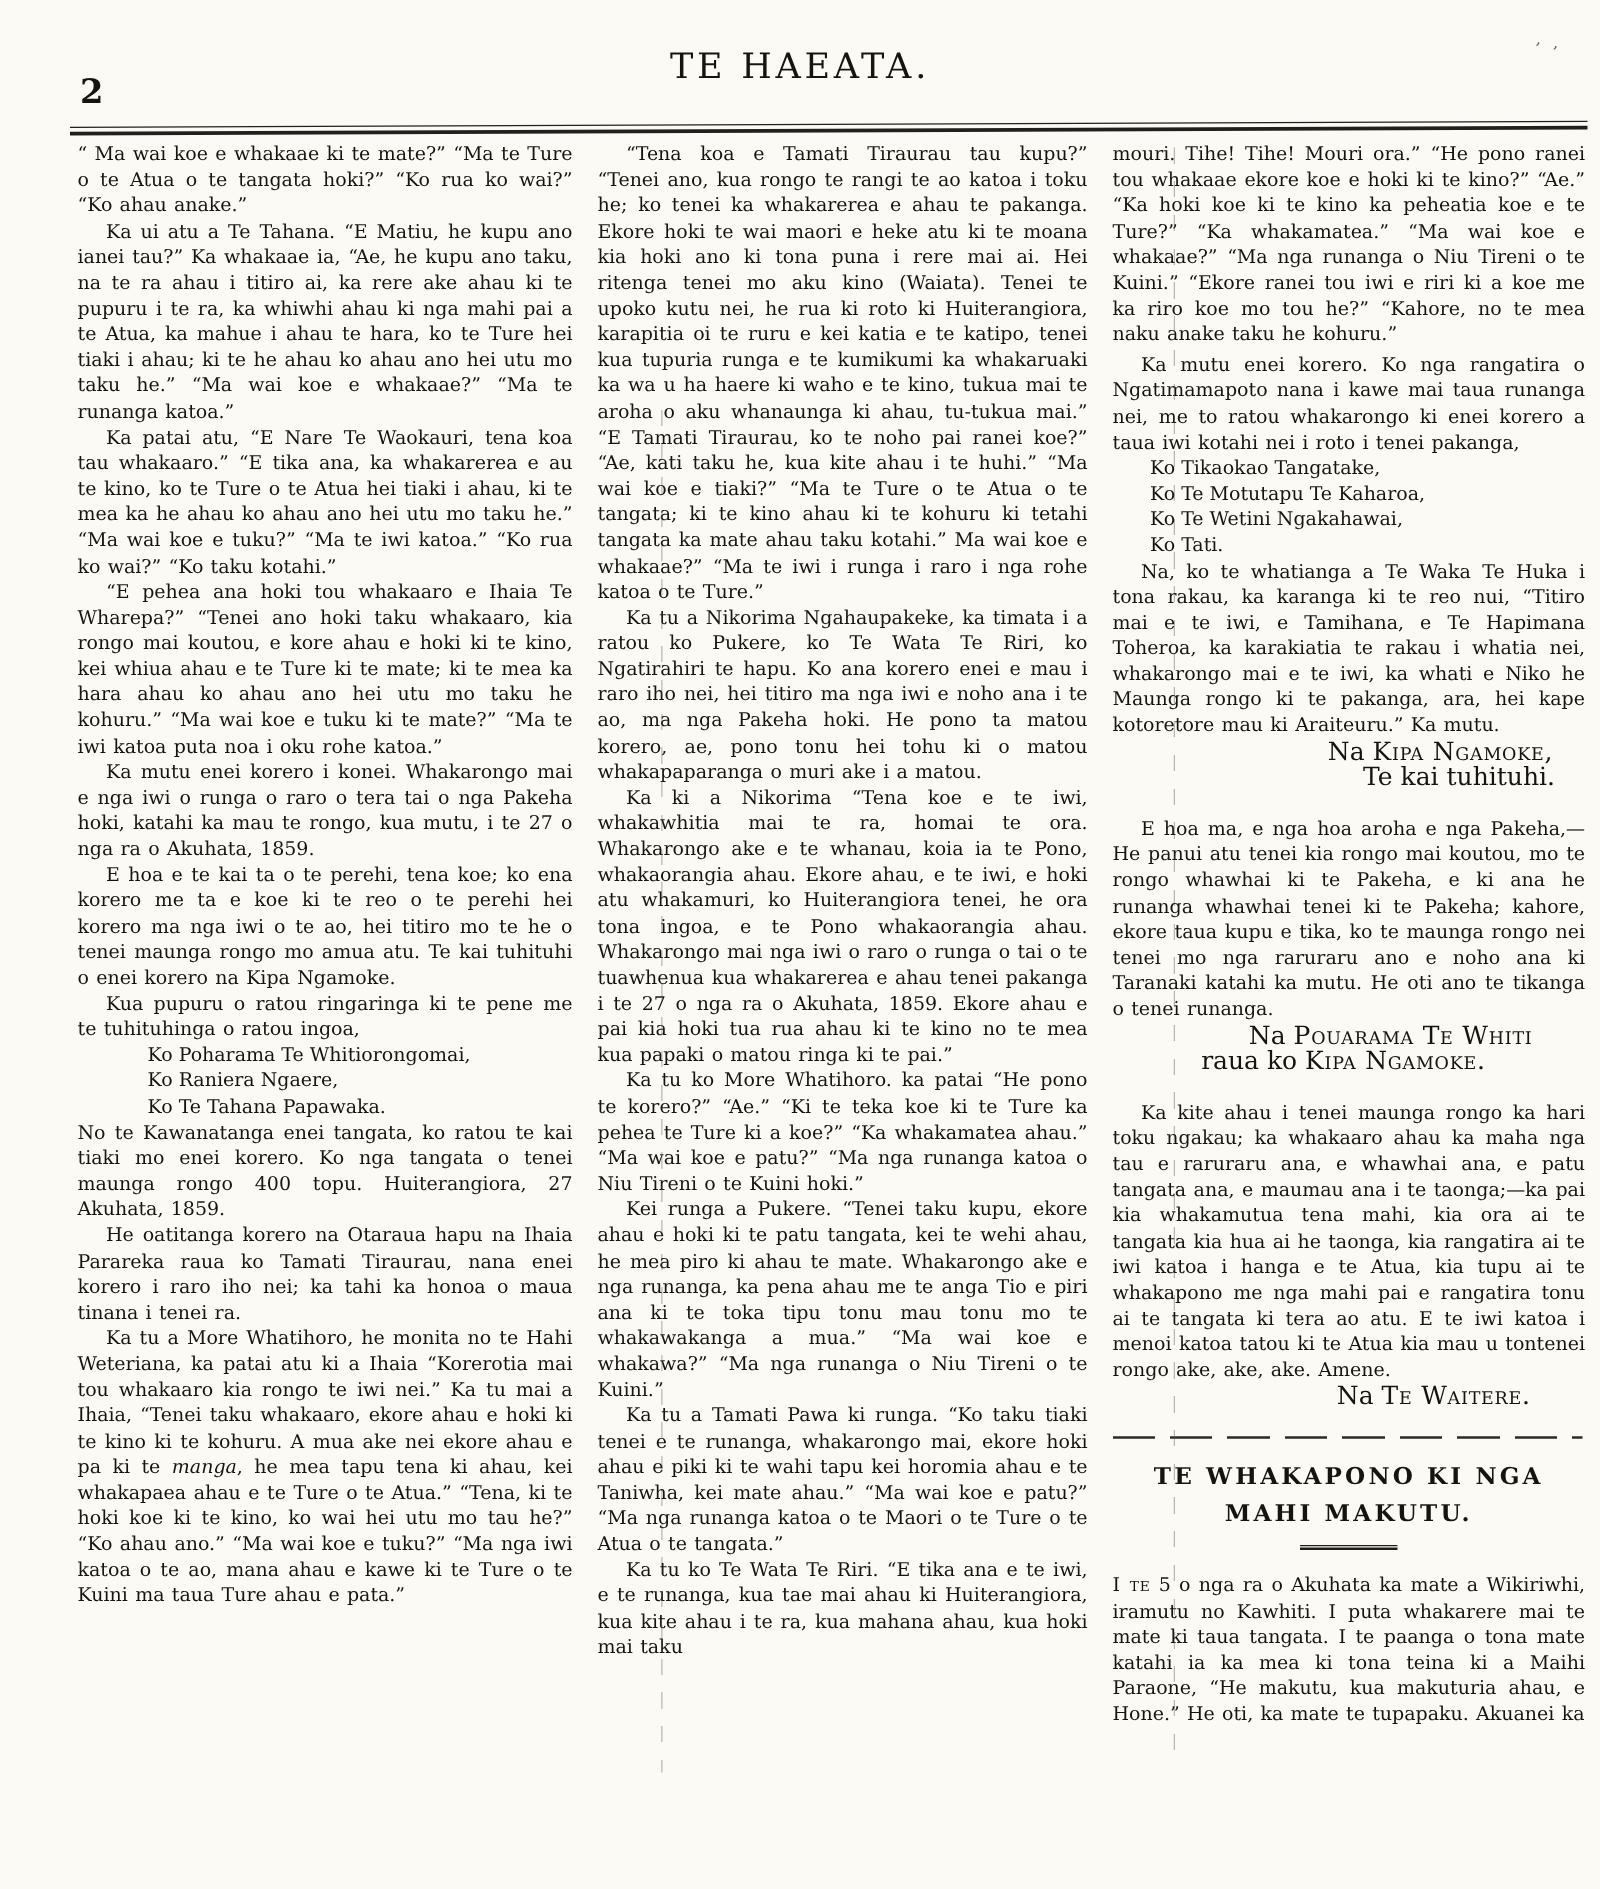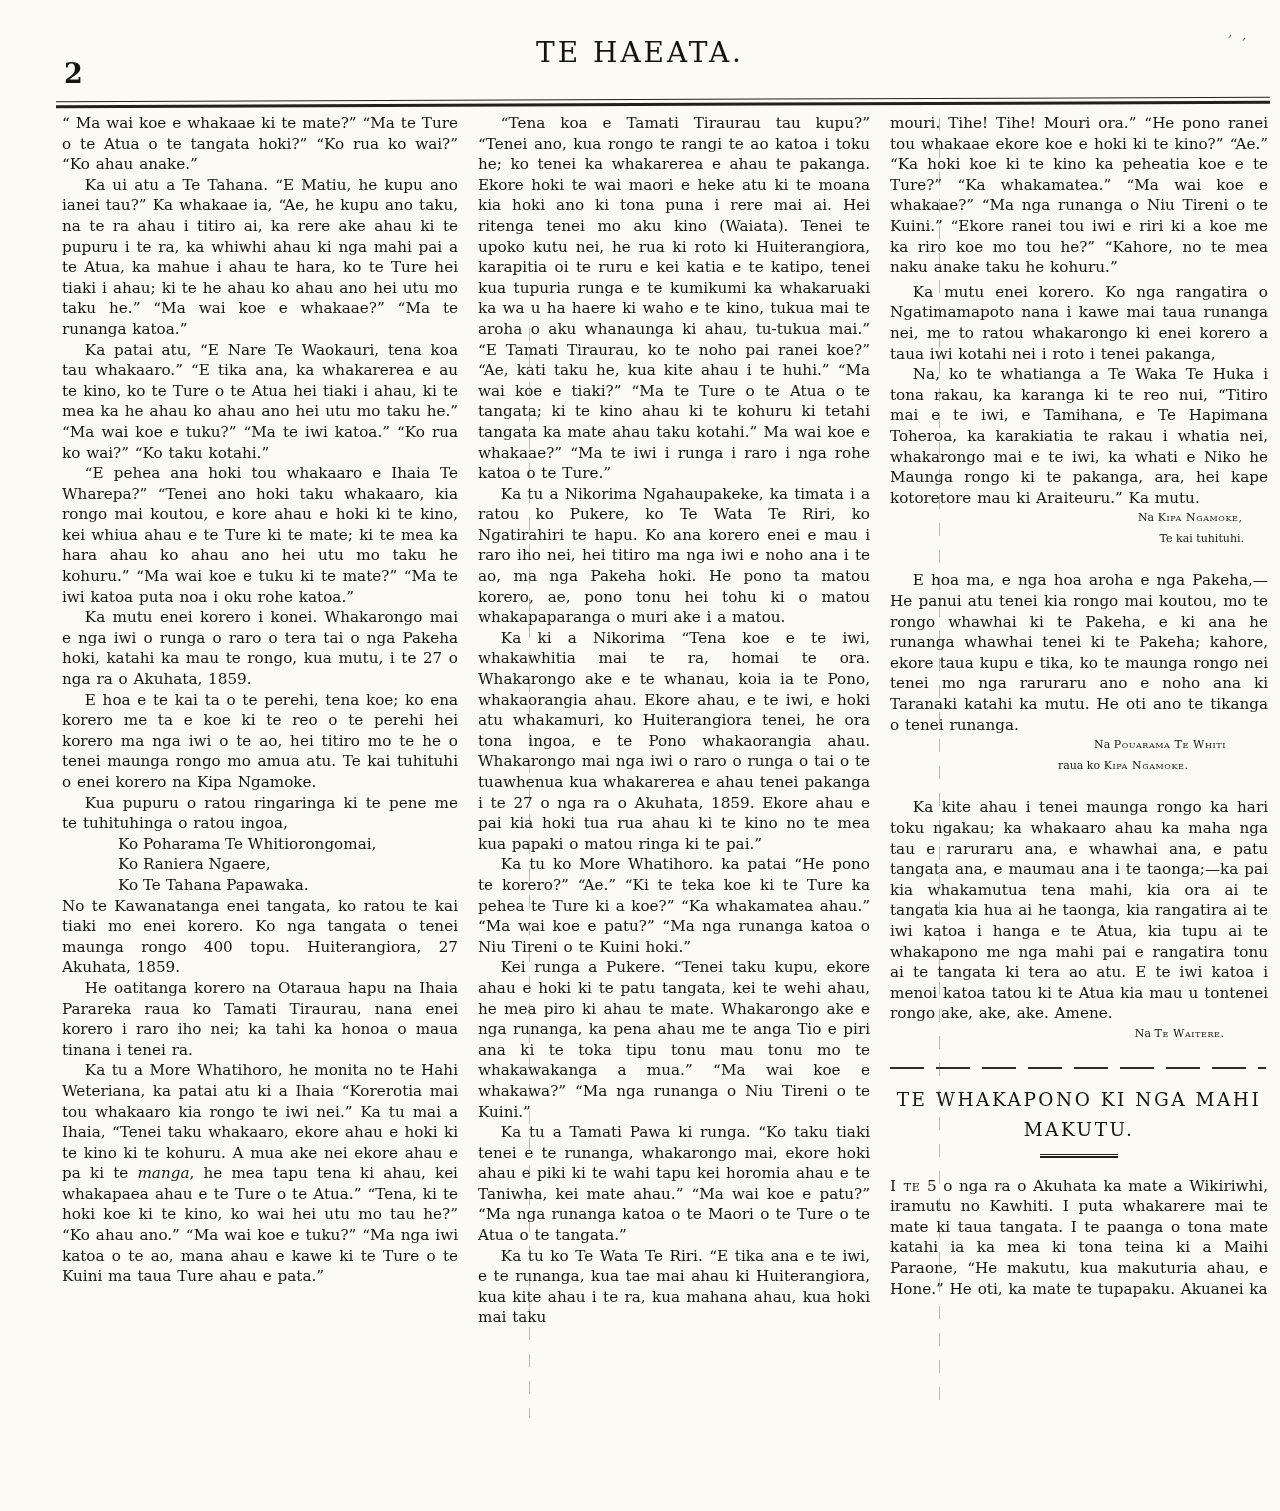--- a/index.html
+++ b/index.html
@@ -56,32 +56,32 @@
   
   .para{
     margin:0;text-align:justify;
     font-size:15.2px;line-height:20.6px;
     word-spacing:1px;
   }
   .ind{text-indent:1.5em;}
   .name-list{padding-left:56px;font-size:15.2px;line-height:20.6px;}
   .col-3 .name-list{padding-left:30px;}
   .name-line{}
-  .sig{text-align:right;font-size:11px;line-height:20.6px;}
+  .sig{text-align:right;font-size:20px;line-height:20.6px;}
   .sig-line{}
   .sc{font-variant:small-caps;letter-spacing:.6px;}
   i{font-style:italic;}
 
   .rule-dashed{
     height:2px;margin:22px 2px 16px 0;
     background:repeating-linear-gradient(90deg,#2e2b26 0 34px,transparent 34px 46px);
   }
   .sec-heading{
     margin:14px 6px 0;text-align:center;
-    font-size:18.5px;font-weight:normal;letter-spacing:2.5px;
+    font-size:18.5px;font-weight:bold;letter-spacing:2.5px;
     line-height:30px;
   }
   .rule-short{
     width:78px;height:0;margin:9px auto 13px;
     border-top:1px solid #201d18;border-bottom:2px solid #201d18;
     padding-top:1px;
   }
 </style>
 </head>
 <body>
@@ -120,20 +120,26 @@
         <p class="para ind">Ka tu a Nikorima Ngahaupakeke, ka timata i a ratou ko Pukere, ko Te Wata Te Riri, ko Ngatirahiri te hapu. Ko ana korero enei e mau i raro iho nei, hei titiro ma nga iwi e noho ana i te ao, ma nga Pakeha hoki. He pono ta matou korero, ae, pono tonu hei tohu ki o matou whakapaparanga o muri ake i a matou.</p>
         <p class="para ind">Ka ki a Nikorima “Tena koe e te iwi, whakawhitia mai te ra, homai te ora. Whakarongo ake e te whanau, koia ia te Pono, whakaorangia ahau. Ekore ahau, e te iwi, e hoki atu whakamuri, ko Huiterangiora tenei, he ora tona ingoa, e te Pono whakaorangia ahau. Whakarongo mai nga iwi o raro o runga o tai o te tuawhenua kua whakarerea e ahau tenei pakanga i te 27 o nga ra o Akuhata, 1859. Ekore ahau e pai kia hoki tua rua ahau ki te kino no te mea kua papaki o matou ringa ki te pai.”</p>
         <p class="para ind">Ka tu ko More Whatihoro. ka patai “He pono te korero?” “Ae.” “Ki te teka koe ki te Ture ka pehea te Ture ki a koe?” “Ka whakamatea ahau.” “Ma wai koe e patu?” “Ma nga runanga katoa o Niu Tireni o te Kuini hoki.”</p>
         <p class="para ind">Kei runga a Pukere. “Tenei taku kupu, ekore ahau e hoki ki te patu tangata, kei te wehi ahau, he mea piro ki ahau te mate. Whakarongo ake e nga runanga, ka pena ahau me te anga Tio e piri ana ki te toka tipu tonu mau tonu mo te whakawakanga a mua.” “Ma wai koe e whakawa?” “Ma nga runanga o Niu Tireni o te Kuini.”</p>
         <p class="para ind">Ka tu a Tamati Pawa ki runga. “Ko taku tiaki tenei e te runanga, whakarongo mai, ekore hoki ahau e piki ki te wahi tapu kei horomia ahau e te Taniwha, kei mate ahau.” “Ma wai koe e patu?” “Ma nga runanga katoa o te Maori o te Ture o te Atua o te tangata.”</p>
         <p class="para ind">Ka tu ko Te Wata Te Riri. “E tika ana e te iwi, e te runanga, kua tae mai ahau ki Huiterangiora, kua kite ahau i te ra, kua mahana ahau, kua hoki mai taku</p>
       </div>
     <div class="col col-3">
         <p class="para">mouri. Tihe! Tihe! Mouri ora.” “He pono ranei tou whakaae ekore koe e hoki ki te kino?” “Ae.” “Ka hoki koe ki te kino ka peheatia koe e te Ture?” “Ka whakamatea.” “Ma wai koe e whakaae?” “Ma nga runanga o Niu Tireni o te Kuini.” “Ekore ranei tou iwi e riri ki a koe me ka riro koe mo tou he?” “Kahore, no te mea naku anake taku he kohuru.”</p>
         <p class="para ind" style="margin-top: 4px;">Ka mutu enei korero. Ko nga rangatira o Ngatimamapoto nana i kawe mai taua runanga nei, me to ratou whakarongo ki enei korero a taua iwi kotahi nei i roto i tenei pakanga,</p>
+        <div class="name-list">
+          <div class="name-line">Ko Tikaokao Tangatake,</div>
+          <div class="name-line">Ko Te Motutapu Te Kaharoa,</div>
+          <div class="name-line">Ko Te Wetini Ngakahawai,</div>
+          <div class="name-line">Ko Tati.</div>
+        </div>
         <p class="para ind">Na, ko te whatianga a Te Waka Te Huka i tona rakau, ka karanga ki te reo nui, “Titiro mai e te iwi, e Tamihana, e Te Hapimana Toheroa, ka karakiatia te rakau i whatia nei, whakarongo mai e te iwi, ka whati e Niko he Maunga rongo ki te pakanga, ara, hei kape kotoretore mau ki Araiteuru.” Ka mutu.</p>
         <div class="sig">
           <div class="sig-line" style="padding-right: 26px;">Na <span class="sc">Kipa Ngamoke</span>,</div>
           <div class="sig-line" style="padding-right: 24px;">Te kai tuhituhi.</div>
         </div>
         <p class="para ind" style="margin-top: 21px;">E hoa ma, e nga hoa aroha e nga Pakeha,—He panui atu tenei kia rongo mai koutou, mo te rongo whawhai ki te Pakeha, e ki ana he runanga whawhai tenei ki te Pakeha; kahore, ekore taua kupu e tika, ko te maunga rongo nei tenei mo nga raruraru ano e noho ana ki Taranaki katahi ka mutu. He oti ano te tikanga o tenei runanga.</p>
         <div class="sig">
           <div class="sig-line" style="padding-right: 42px;">Na <span class="sc">Pouarama Te Whiti</span></div>
           <div class="sig-line" style="padding-right: 80px;">raua ko <span class="sc">Kipa Ngamoke</span>.</div>
         </div>

